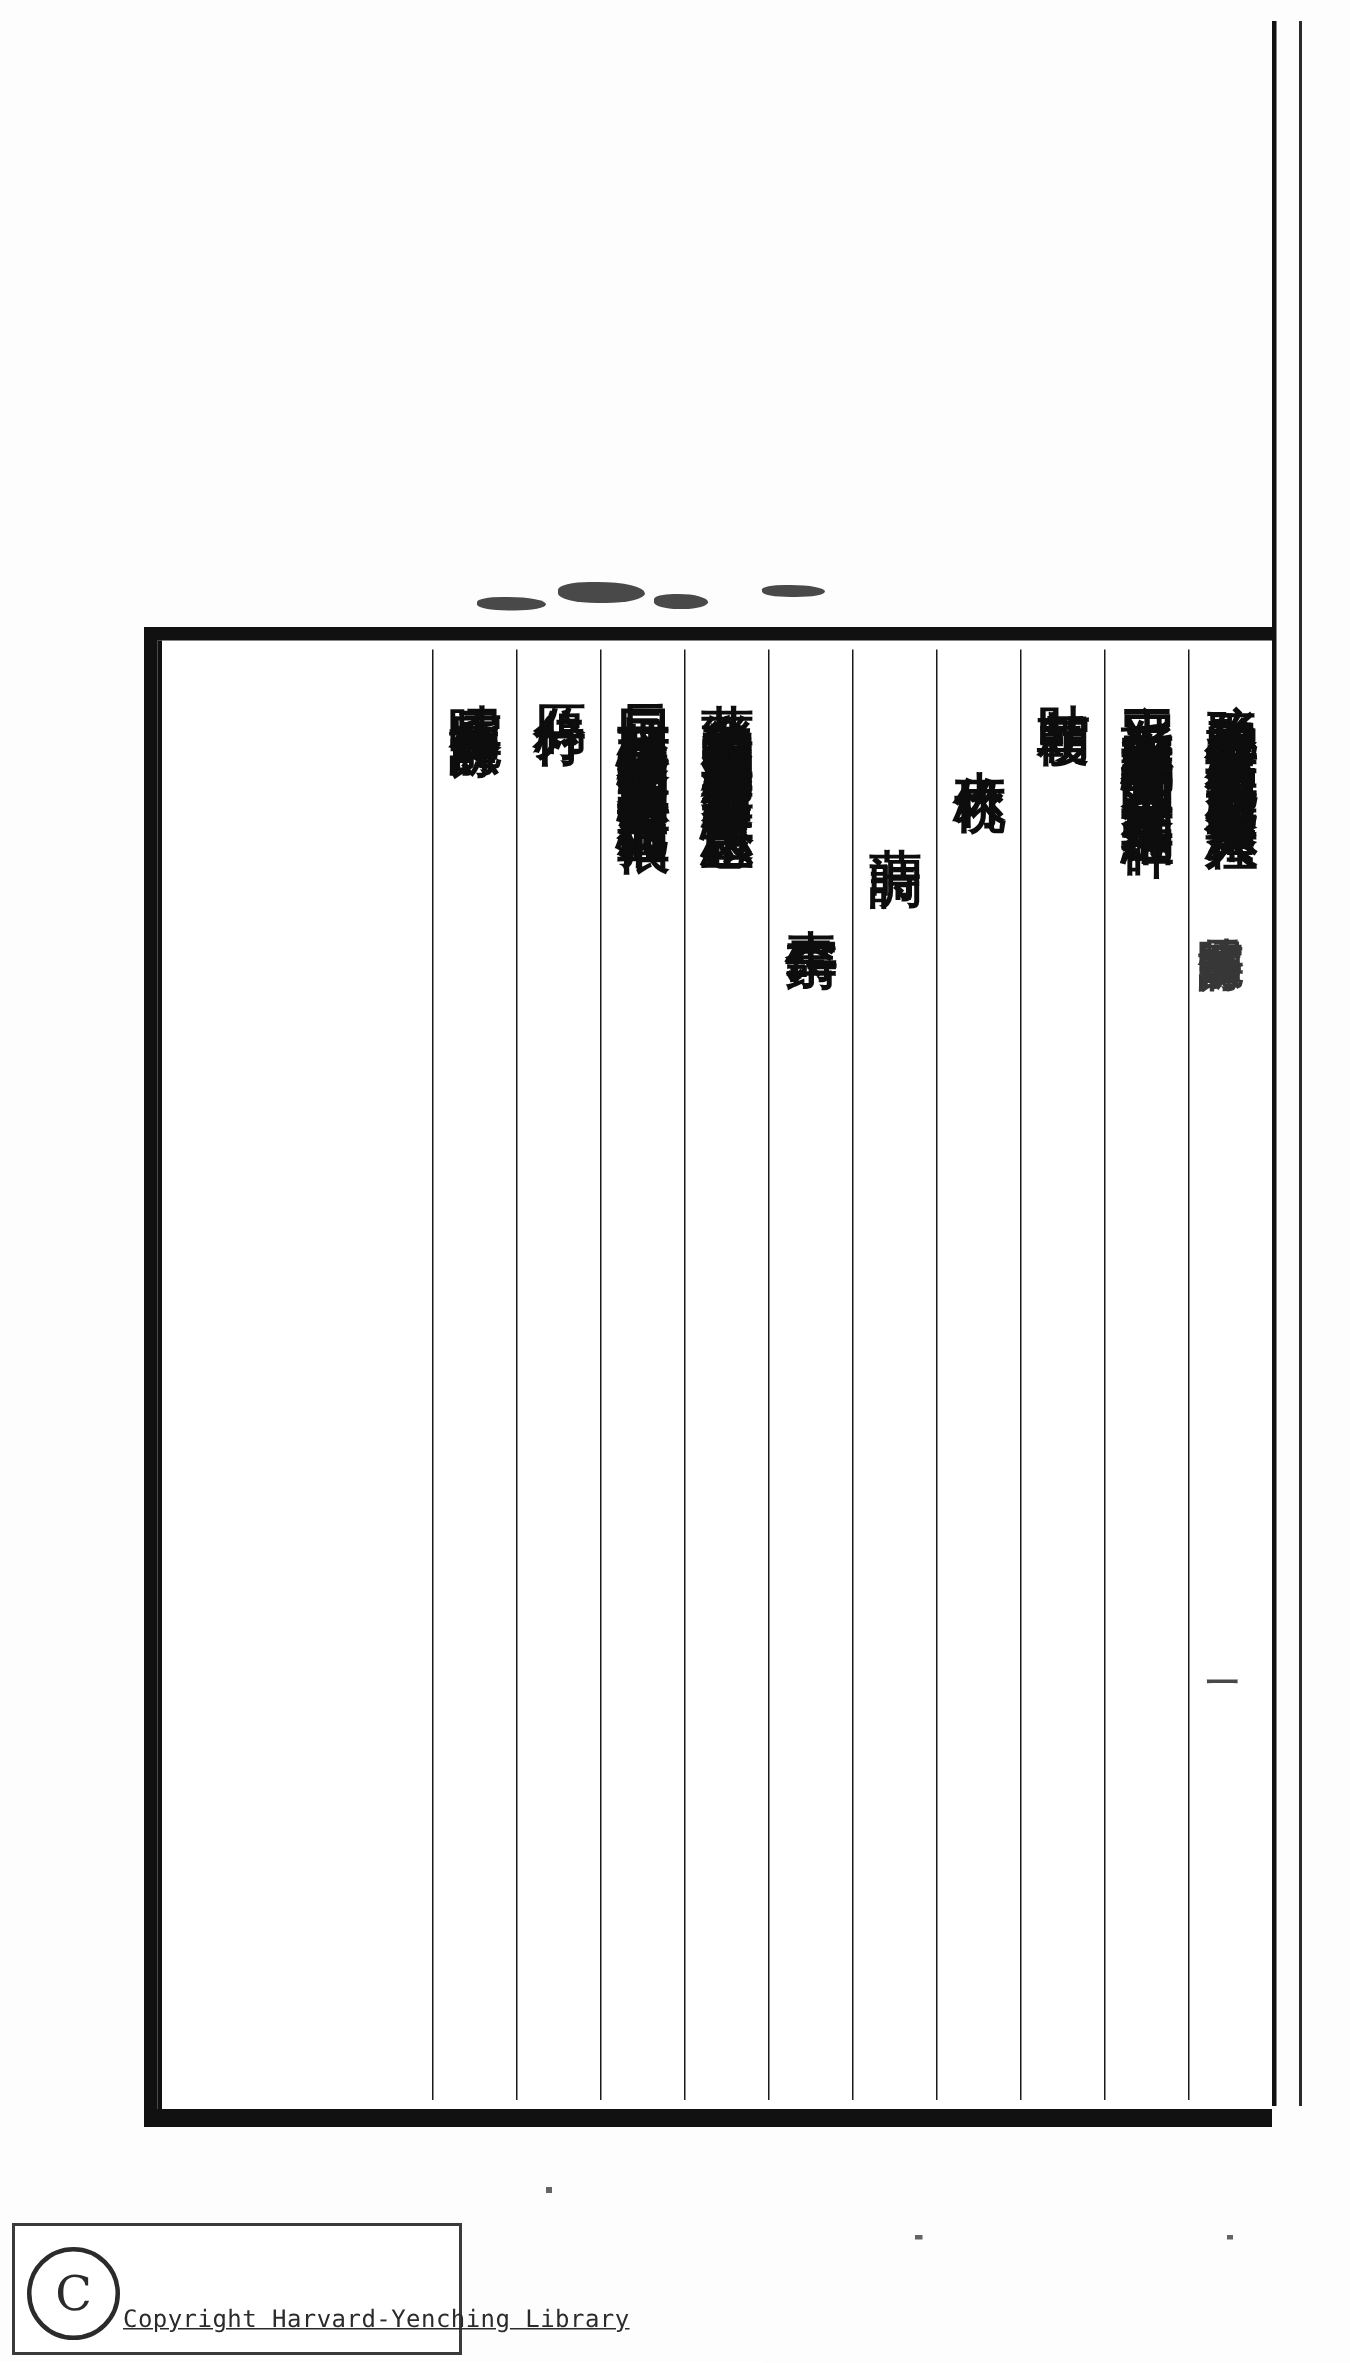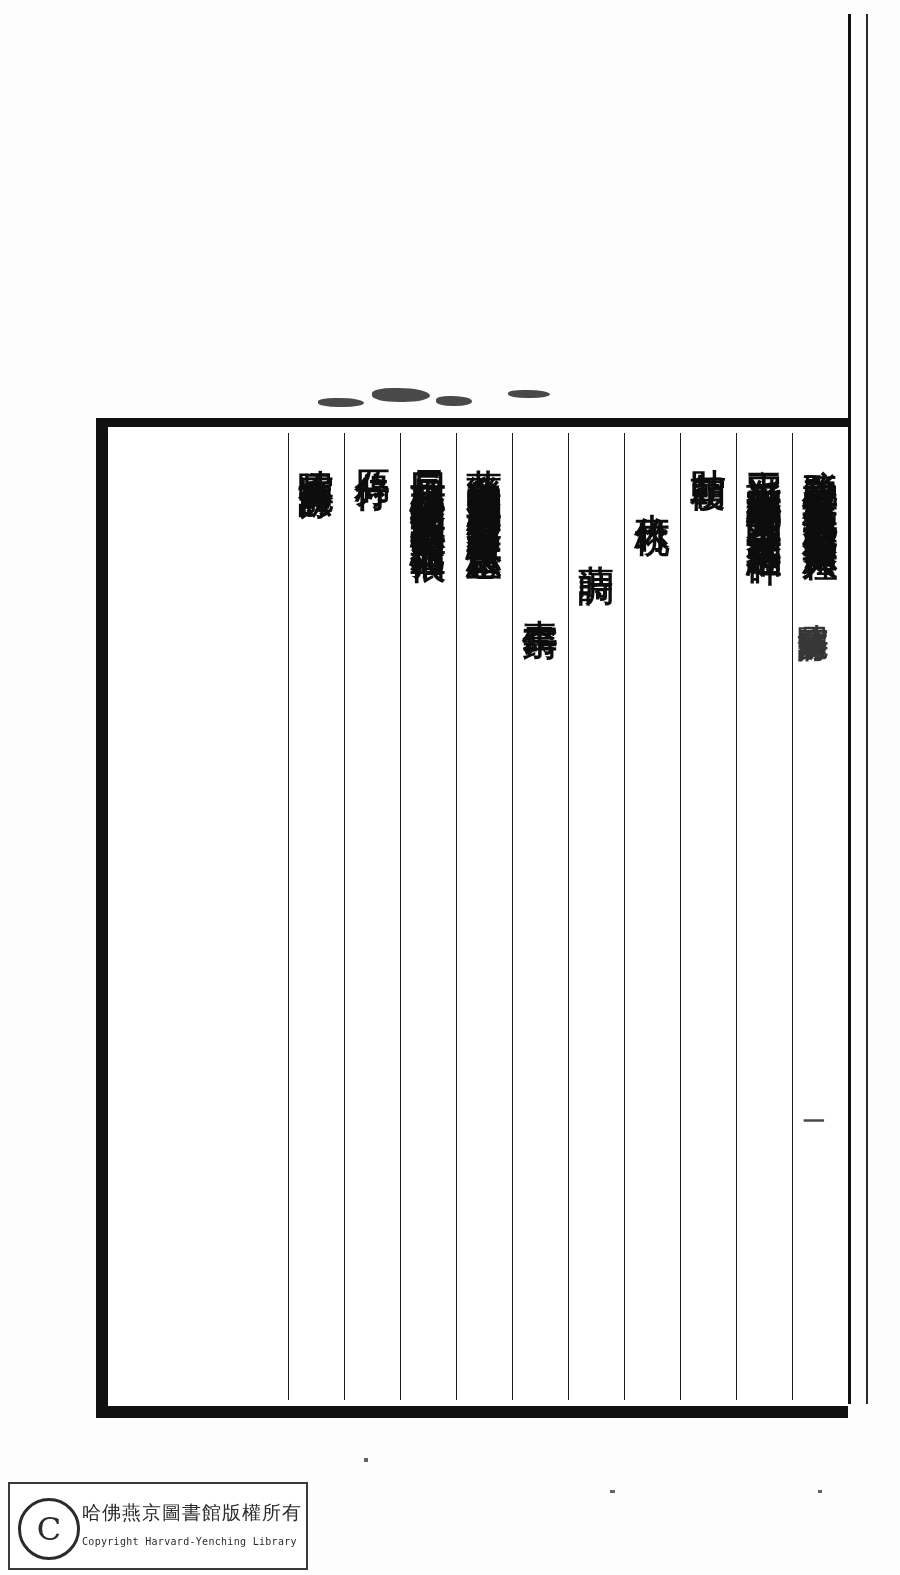--- a/index.html
+++ b/index.html
@@ -177,24 +177,25 @@
     font-size: 19px;
     letter-spacing: 1px;
     color: #2b2b2b;
     white-space: nowrap;
   }
   .stamp-en {
     position: absolute;
     left: 72px;
     top: 52px;
     font-family: "DejaVu Sans Mono", monospace;
-    font-size: 10px;
+    font-size: 16px;
     letter-spacing: .3px;
     color: #2b2b2b;
     white-space: nowrap;
+    text-decoration: underline;
   }
 
   .speck {
     position: absolute;
     background: #222;
     opacity: .7;
   }
 </style>
 </head>
 <body>
@@ -265,17 +266,16 @@
     </div>
   </div>
 
   <div class="fold-strip">
     <span class="fold-title">嘯雲龕詩餘</span>
     <span class="fold-num">一</span>
   </div>
 
   <div class="stamp">
     <div class="stamp-circle">C</div>
-    <div class="stamp-cn">哈佛燕京圖書館版權所有</div>
     <div class="stamp-en">Copyright Harvard-Yenching Library</div>
   </div>
 
 </div>
 
 </body></html>

